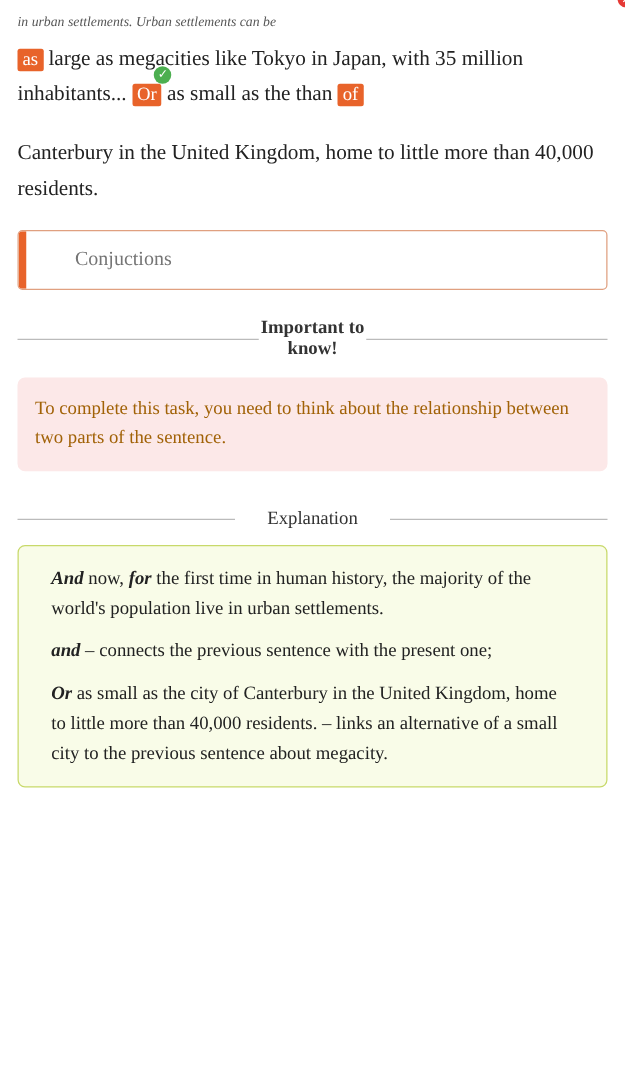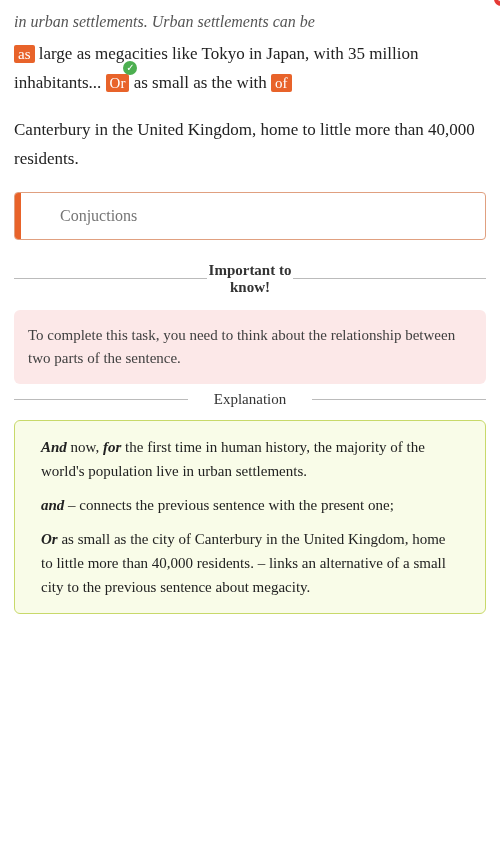--- a/index.html
+++ b/index.html
@@ -126,22 +126,22 @@
       font-weight: bold;
       white-space: nowrap;
     }
 
     .info-box {
       background: #fce8e8;
       border-radius: 6px;
       padding: 14px 14px;
       font-size: 15px;
       line-height: 1.55;
-      color: #404040;
-      margin-bottom: 7px;
+      color: #a16207;
+      margin-bottom: 30px;
       font-family: Georgia, serif;
     }
 
     .explanation-divider-row {
       display: flex;
       align-items: center;
       justify-content: center;
       margin: 6px 0 12px 0;
       gap: 26px;
     }
@@ -173,21 +173,21 @@
     }
 
     .italic-bold {
       font-style: italic;
       font-weight: bold;
     }
 
     .cut-top {
       color: #555;
       font-style: italic;
-      font-size: 16px;
+      font-size: 11px;
       line-height: 1.5;
       margin-bottom: 6px;
     }
   </style>
 </head>
 <body>
 
 <div class="main-container">
 
   <div class="text-paragraph cut-top">
@@ -195,21 +195,21 @@
   </div>
 
   <div class="text-paragraph">
     <span class="highlight-orange">as</span>
     <span> large as megacities like Tokyo in Japan, </span>
     <span>with</span>
     <span> 35 million inhabitants... </span>
     <span class="badge-check">
       <span class="highlight-orange">Or</span>
     </span>
-    <span> as small as the with </span>
+    <span> as small as the than </span>
     <span class="badge-x">
       <span class="highlight-orange">of</span>
     </span>
   </div>
 
   <div class="text-paragraph">
     <span>Canterbury in the United Kingdom, home to little more </span>
     <span>than</span>
     <span> 40,000 residents.</span>
   </div>

